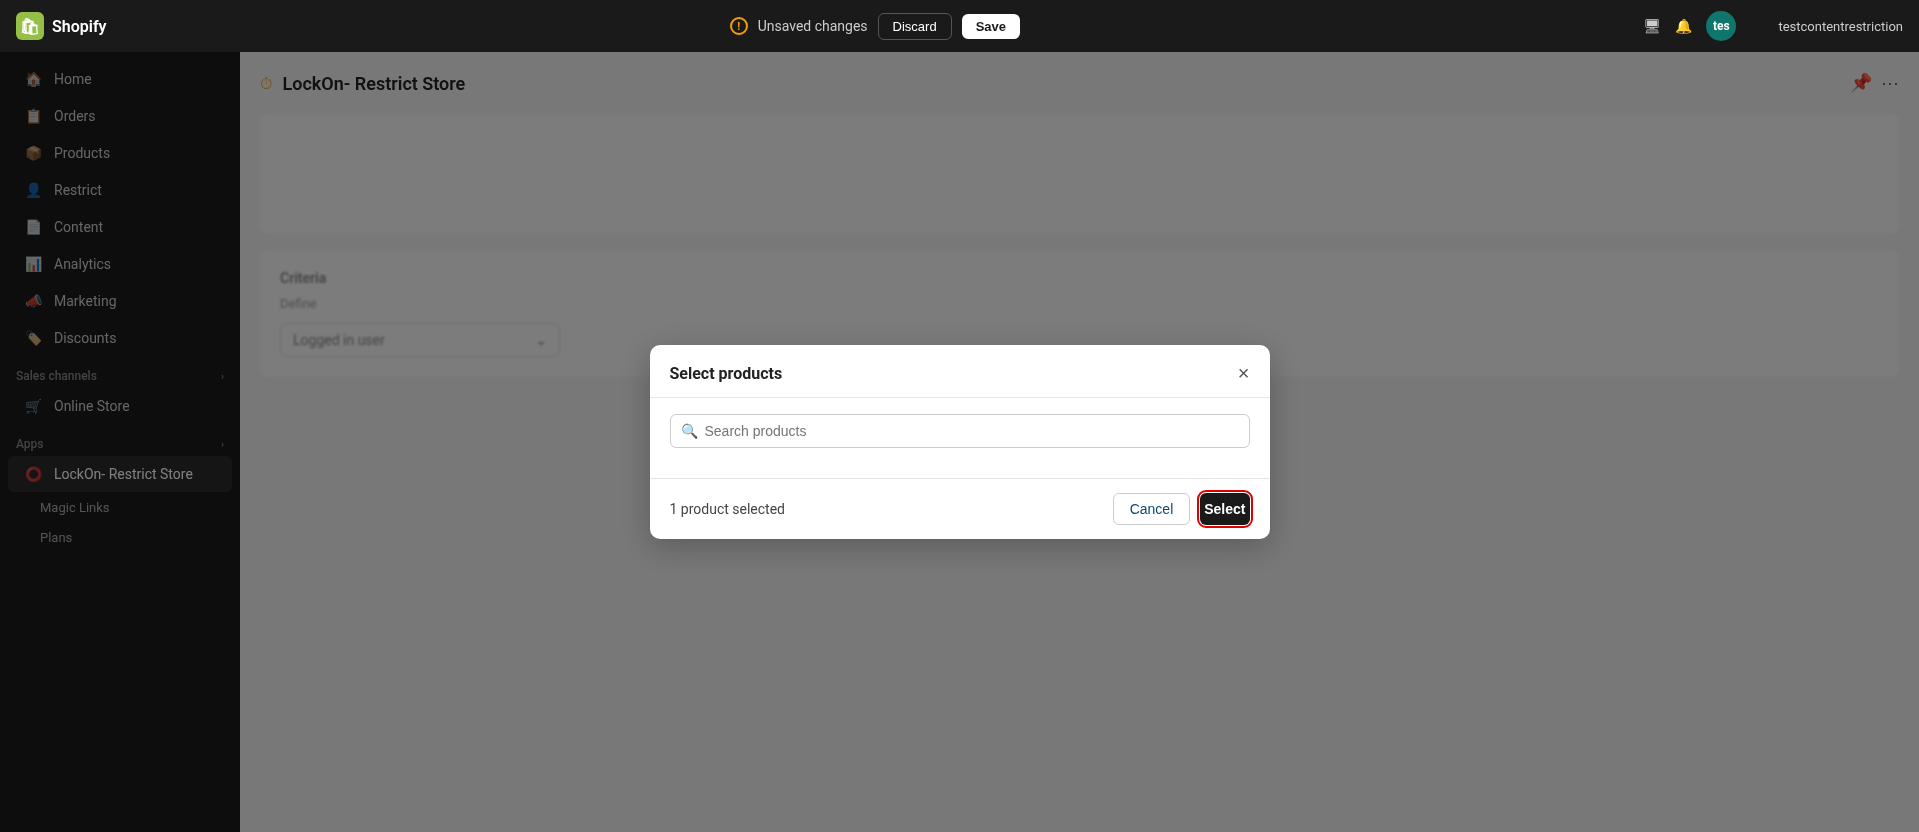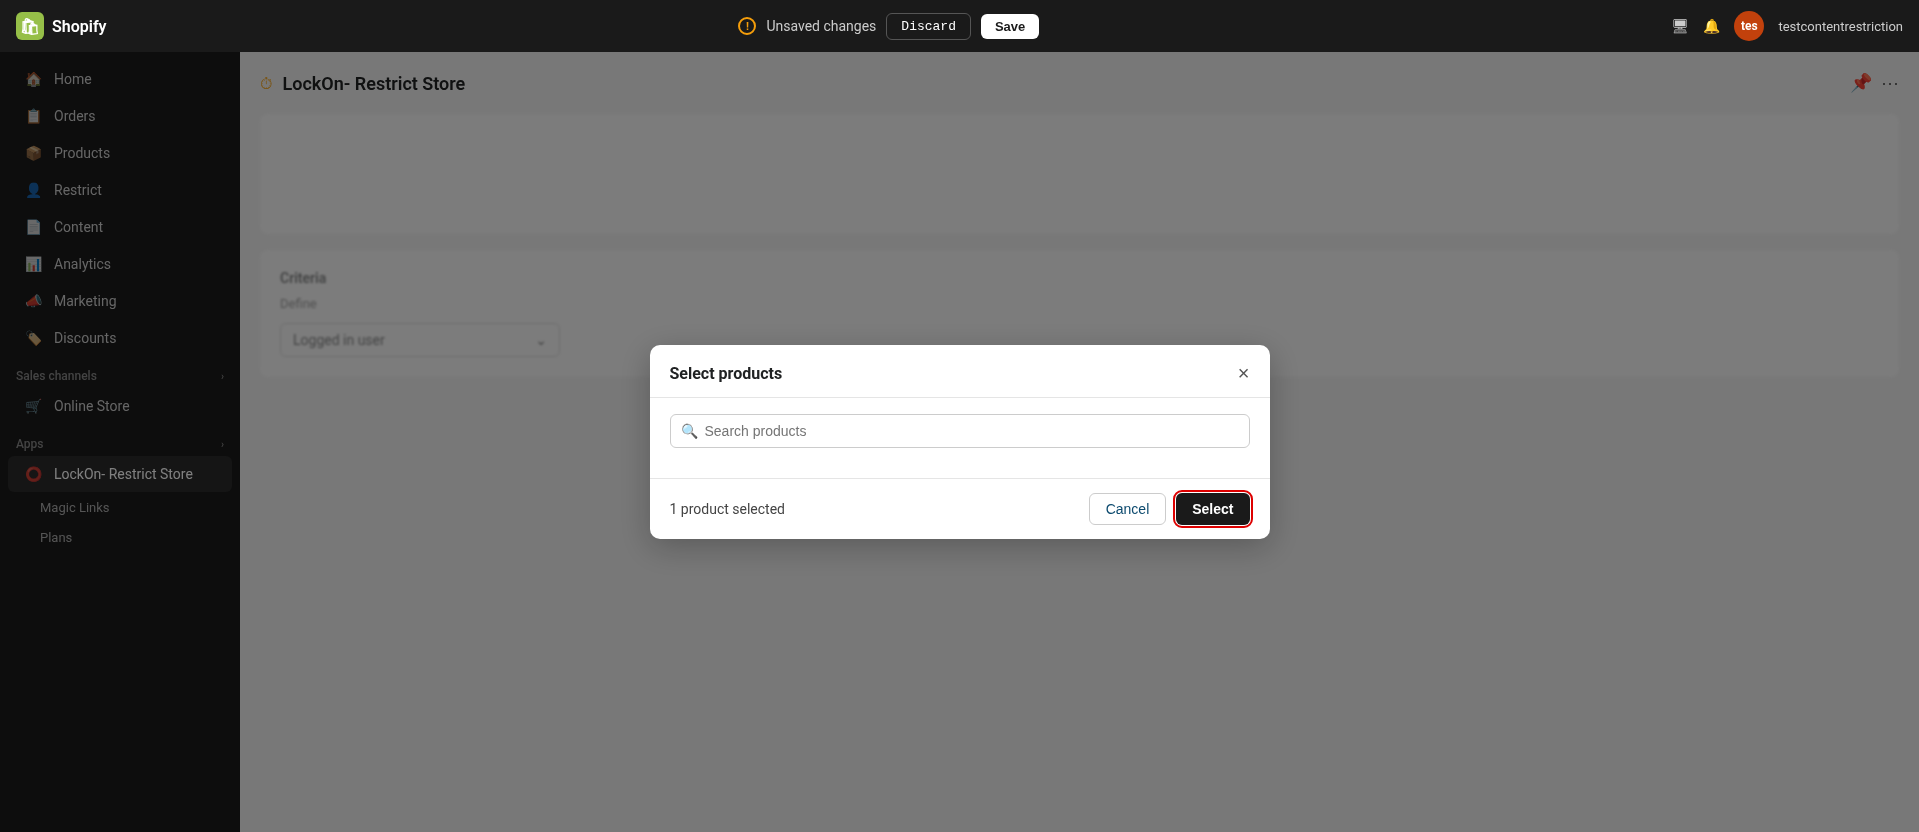--- a/index.html
+++ b/index.html
@@ -8,24 +8,24 @@
     
     .topbar {
       display: flex; align-items: center; justify-content: space-between;
       background: #1a1a1a; height: 52px; padding: 0 16px; position: fixed; top: 0; left: 0; right: 0; z-index: 100;
     }
     .topbar-left { display: flex; align-items: center; gap: 8px; }
     .shopify-logo { display: flex; align-items: center; gap: 8px; color: #fff; font-size: 16px; font-weight: 600; }
     .shopify-logo .bag-icon { width: 28px; height: 28px; background: #96bf48; border-radius: 6px; display: flex; align-items: center; justify-content: center; color: white; font-size: 16px; }
     .topbar-center { display: flex; align-items: center; gap: 10px; color: #ccc; font-size: 14px; }
     .unsaved-dot { width: 18px; height: 18px; border-radius: 50%; border: 2px solid #f59e0b; display: flex; align-items: center; justify-content: center; color: #f59e0b; font-size: 11px; font-weight: bold; }
-    .discard-btn { background: transparent; border: 1px solid #555; color: #fff; padding: 5px 14px; border-radius: 6px; cursor: pointer; font-size: 13px; font-family: Liberation Mono, monospace; }
+    .discard-btn { background: transparent; border: 1px solid #555; color: #fff; padding: 5px 14px; border-radius: 6px; cursor: pointer; font-size: 13px; }
     .save-btn { background: #fff; border: none; color: #1a1a1a; padding: 5px 14px; border-radius: 6px; cursor: pointer; font-size: 13px; font-weight: 600; }
     .topbar-right { display: flex; align-items: center; gap: 14px; color: #ccc; }
-    .avatar { width: 30px; height: 30px; border-radius: 50%; background: #c2410c; display: flex; align-items: center; justify-content: center; color: white; font-size: 12px; font-weight: bold; }
+    .avatar { width: 30px; height: 30px; border-radius: 50%; background: #0f766e; display: flex; align-items: center; justify-content: center; color: white; font-size: 12px; font-weight: bold; }
 
     
     .layout { display: flex; margin-top: 52px; min-height: calc(100vh - 52px); }
 
     
     .sidebar { width: 240px; background: #1a1a1a; min-height: calc(100vh - 52px); padding: 8px 0; flex-shrink: 0; }
     .sidebar-item { display: flex; align-items: center; gap: 10px; padding: 8px 16px; color: #ccc; cursor: pointer; border-radius: 6px; margin: 1px 8px; font-size: 14px; }
     .sidebar-item.active { background: #2a2a2a; color: #fff; }
     .sidebar-item .icon { width: 20px; height: 20px; display: flex; align-items: center; justify-content: center; opacity: 0.8; }
     .sidebar-section { padding: 12px 16px 4px; color: #888; font-size: 12px; font-weight: 500; display: flex; justify-content: space-between; align-items: center; }
@@ -77,21 +77,21 @@
     
     .checkbox { width: 18px; height: 18px; border-radius: 3px; border: 2px solid #ccc; background: #fff; display: flex; align-items: center; justify-content: center; cursor: pointer; flex-shrink: 0; }
     .checkbox.checked { background: #1a1a1a; border-color: #1a1a1a; }
     .checkbox.checked::after { content: '✓'; color: white; font-size: 12px; font-weight: bold; }
 
     
     .modal-footer { display: flex; align-items: center; justify-content: space-between; padding: 14px 20px; border-top: 1px solid #e5e5e5; }
     .selected-count { font-size: 14px; color: #444; }
     .footer-actions { display: flex; gap: 10px; }
     .cancel-btn { background: #fff; border: 1px solid #ccc; color: #0c4a6e; padding: 7px 16px; border-radius: 6px; cursor: pointer; font-size: 14px; }
-    .select-btn { background: #1a1a1a; border: none; color: #fff; padding: 7px 16px; border-radius: 6px; cursor: pointer; font-size: 14px; font-weight: 600; outline: 2px solid #d00; outline-offset: 1px; }
+    .select-btn { background: #1a1a1a; border: none; color: #fff; padding: 7px 4px; border-radius: 6px; cursor: pointer; font-size: 14px; font-weight: 600; outline: 2px solid #d00; outline-offset: 1px; }
   </style>
 </head>
 <body>
 
 <div class="topbar">
   <div class="topbar-left">
     <div class="shopify-logo">
       <div class="bag-icon">🛍</div>
       <span>Shopify</span>
     </div>
@@ -99,21 +99,21 @@
   <div class="topbar-center">
     <div class="unsaved-dot">!</div>
     <span>Unsaved changes</span>
     <button class="discard-btn">Discard</button>
     <button class="save-btn">Save</button>
   </div>
   <div class="topbar-right">
     <span>🖥</span>
     <span>🔔</span>
     <div class="avatar">tes</div>
-    <span style="color:#ccc;font-size:13px;">testcontentrestriction</span>
+    <span style="color:#ccc;font-size:13px;margin-left:28px;">testcontentrestriction</span>
   </div>
 </div>
 
 <div class="layout">
 
   <div class="sidebar">
     <div class="sidebar-item">
       <span class="icon">🏠</span>
       <span>Home</span>
     </div>

